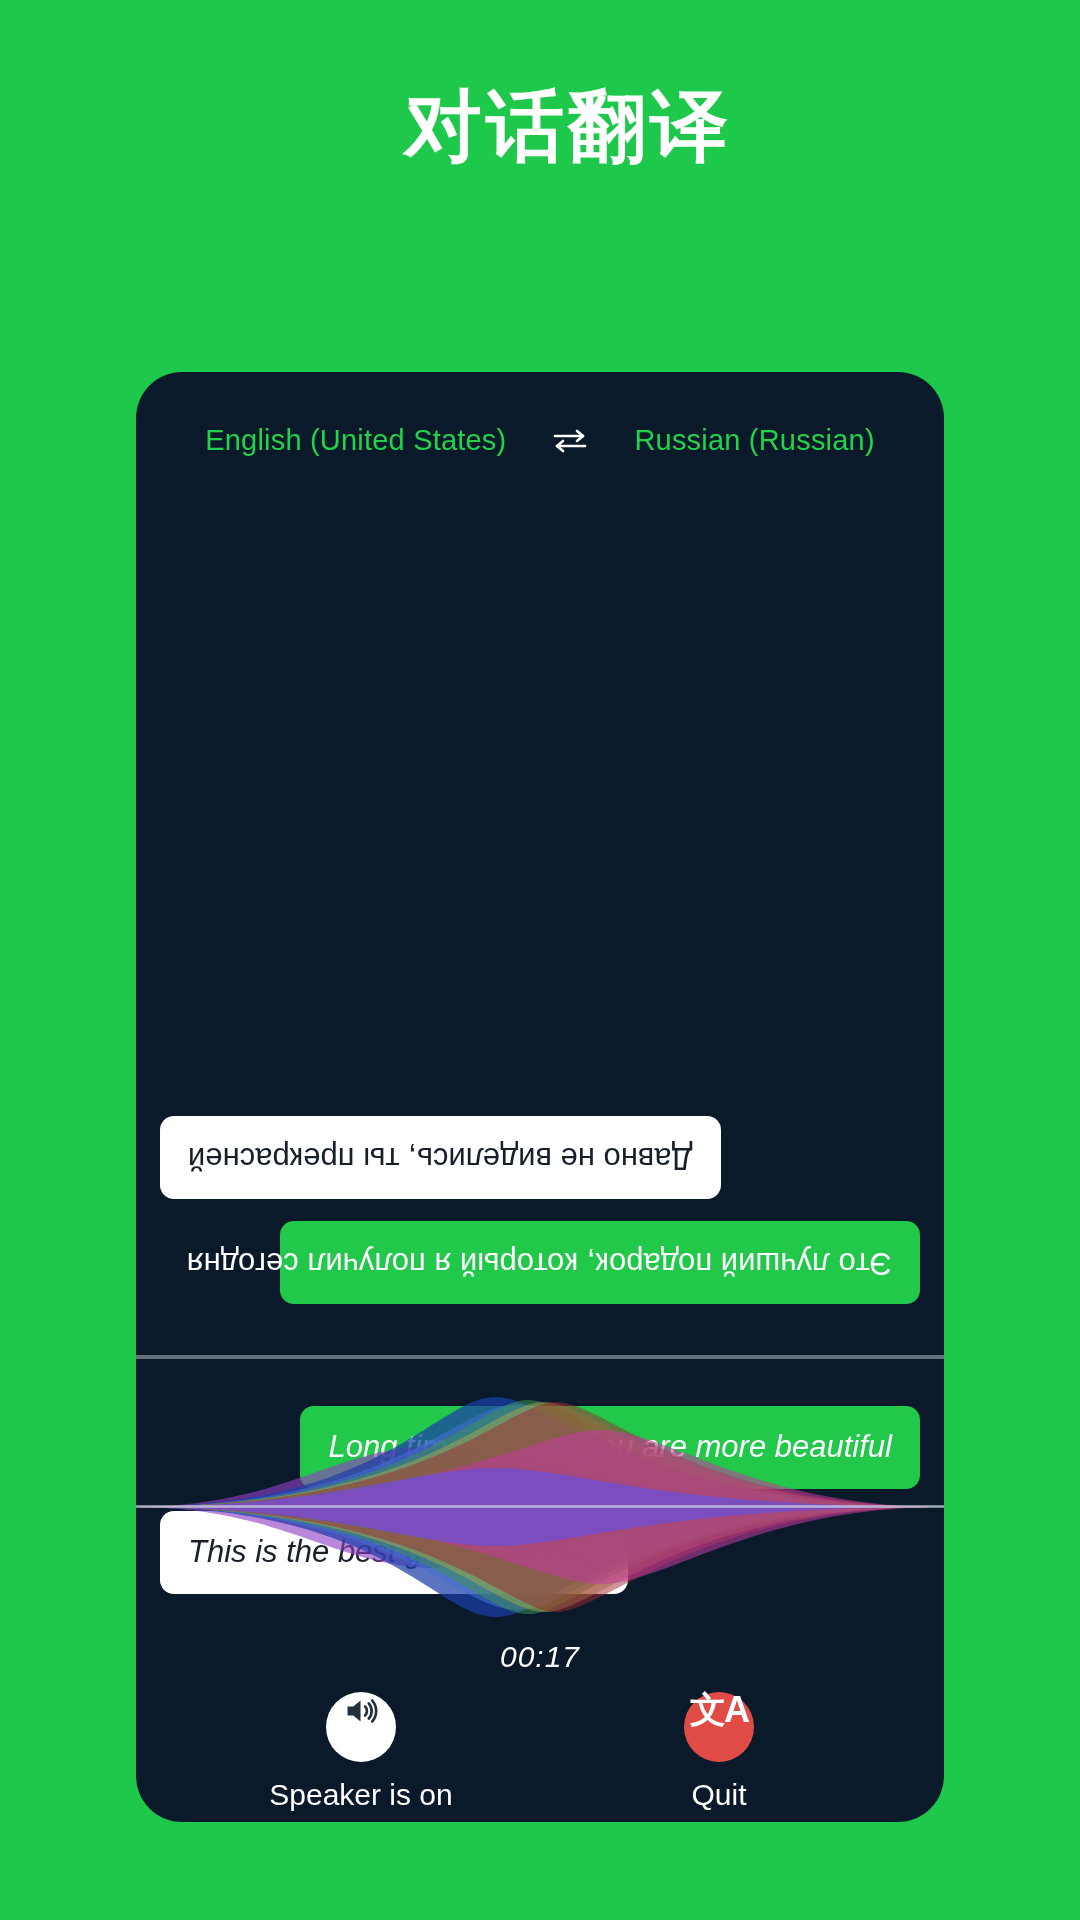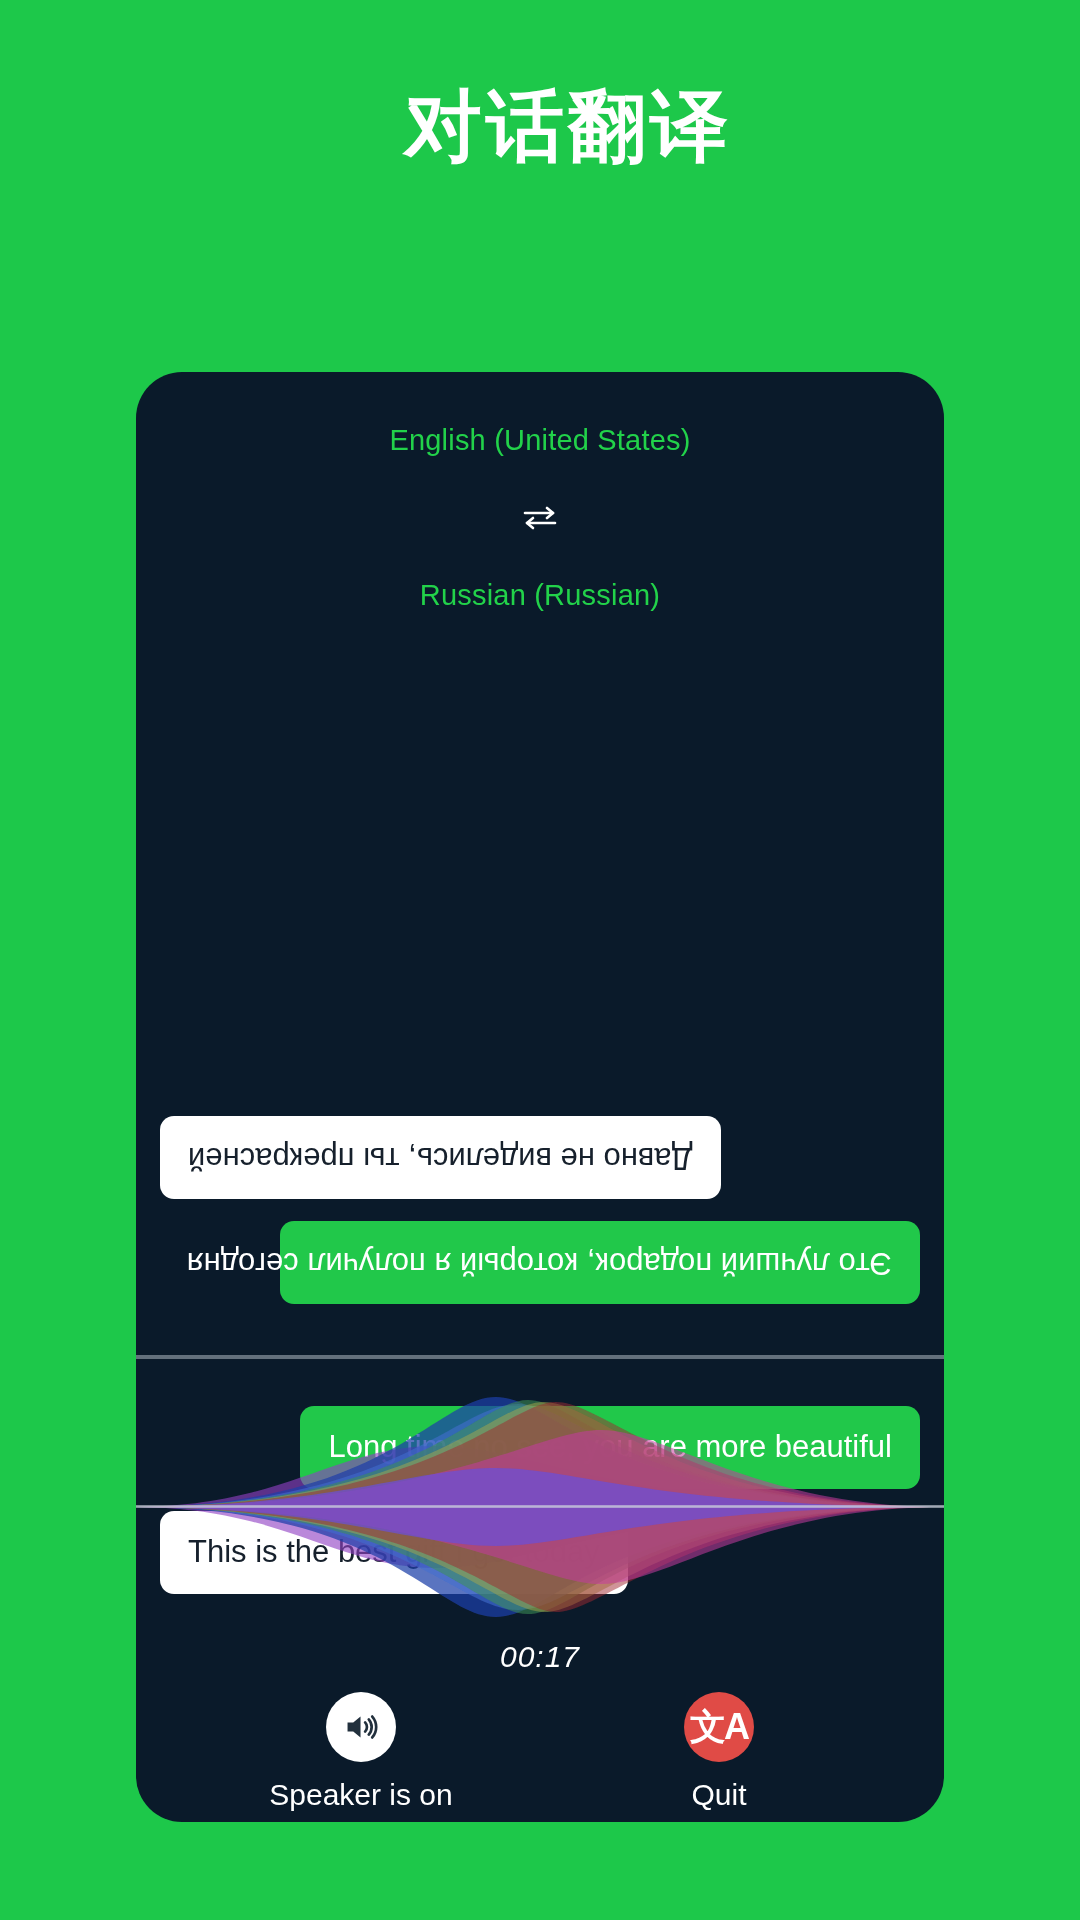--- a/index.html
+++ b/index.html
@@ -46,21 +46,20 @@
   
   .lang-bar {
     position: absolute;
     top: 52px;
     left: 0;
     width: 100%;
     display: flex;
     align-items: center;
     justify-content: center;
     gap: 46px;
-    flex-direction: column;
   }
   .lang-chip {
     color: #22d24a;
     font-size: 29px;
     letter-spacing: 0.2px;
     white-space: nowrap;
   }
   .swap-icon {
     width: 36px;
     height: 30px;
@@ -85,20 +84,21 @@
   }
 
   .convo-bottom {
     position: absolute;
     left: 0;
     top: 990px;
     width: 100%;
     padding: 44px 24px 0 24px;
     display: flex;
     flex-direction: column;
+    font-style: italic;
   }
 
   .divider {
     position: absolute;
     left: 0;
     top: 983px;
     width: 100%;
     height: 4px;
     background: #63707c;
   }
@@ -165,21 +165,20 @@
     flex-direction: column;
     align-items: center;
     gap: 16px;
     width: 220px;
   }
   .ctrl-circle {
     width: 70px;
     height: 70px;
     border-radius: 50%;
     display: flex;
-    align-items: center;
     justify-content: center;
   }
   .ctrl-circle.light { background: #ffffff; }
   .ctrl-circle.red   { background: #e04b46; }
   .ctrl-label {
     color: #ffffff;
     font-size: 30px;
     white-space: nowrap;
   }
   .ctrl-circle svg { display: block; }

